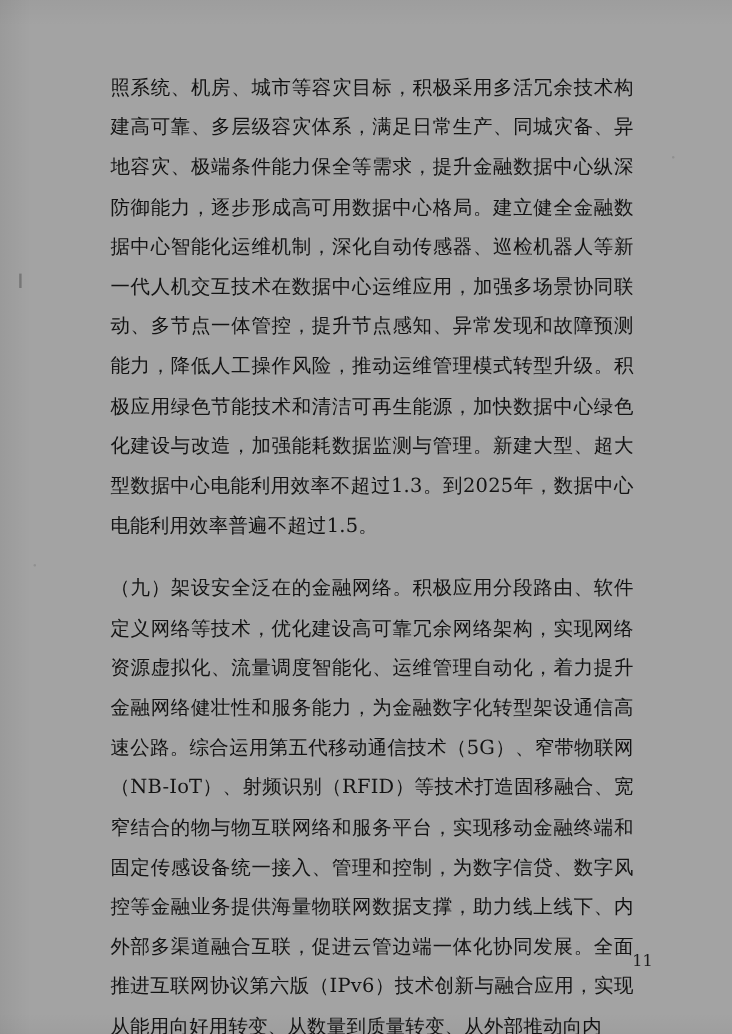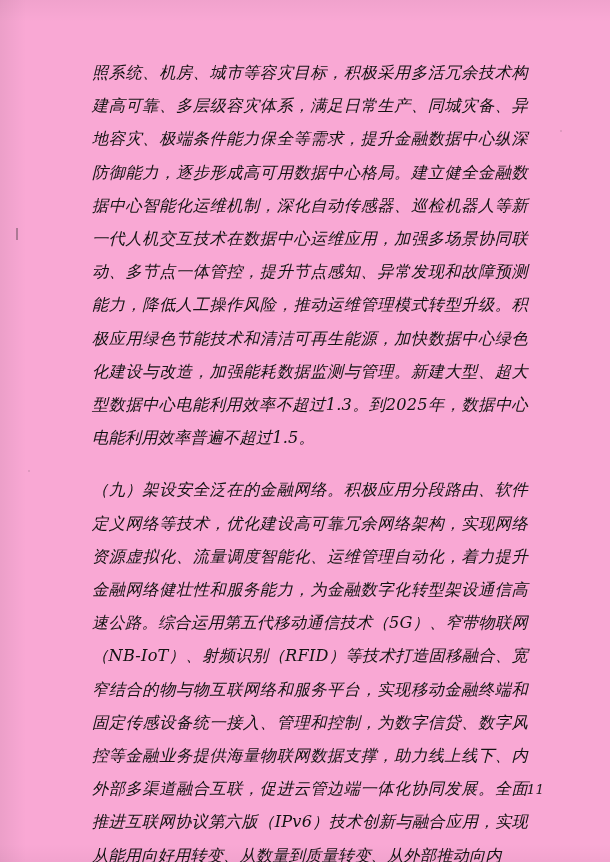--- a/index.html
+++ b/index.html
@@ -10,23 +10,22 @@
     width: 610px;
     height: 862px;
     background: #ffffff;
     font-family: "DejaVu Serif", "Liberation Serif", serif;
     overflow: hidden;
   }
   .page {
     position: relative;
     width: 610px;
     height: 862px;
-    background: #f9a8d4;
+    background: #a3a3a3;
     box-sizing: border-box;
-    font-style: italic;
   }
   
   .page::before {
     content: "";
     position: absolute;
     inset: 0;
     background:
       linear-gradient(90deg, rgba(0,0,0,0.055) 0px, rgba(0,0,0,0.0) 26px),
       linear-gradient(180deg, rgba(0,0,0,0.035) 0px, rgba(0,0,0,0.0) 22px),
       linear-gradient(0deg, rgba(0,0,0,0.03) 0px, rgba(0,0,0,0.0) 18px);
@@ -47,21 +46,21 @@
     text-justify: inter-ideograph;
     letter-spacing: 0.2px;
     text-indent: 0;
   }
   p.gap {
     margin-top: 19px;
   }
   .page-number {
     position: absolute;
     right: 66px;
-    bottom: 65px;
+    bottom: 53px;
     font-size: 13.5px;
     color: #1a1a1a;
     font-family: "DejaVu Serif", "Liberation Serif", serif;
   }
   .margin-mark {
     position: absolute;
     left: 16px;
     top: 228px;
     width: 2px;
     height: 12px;

